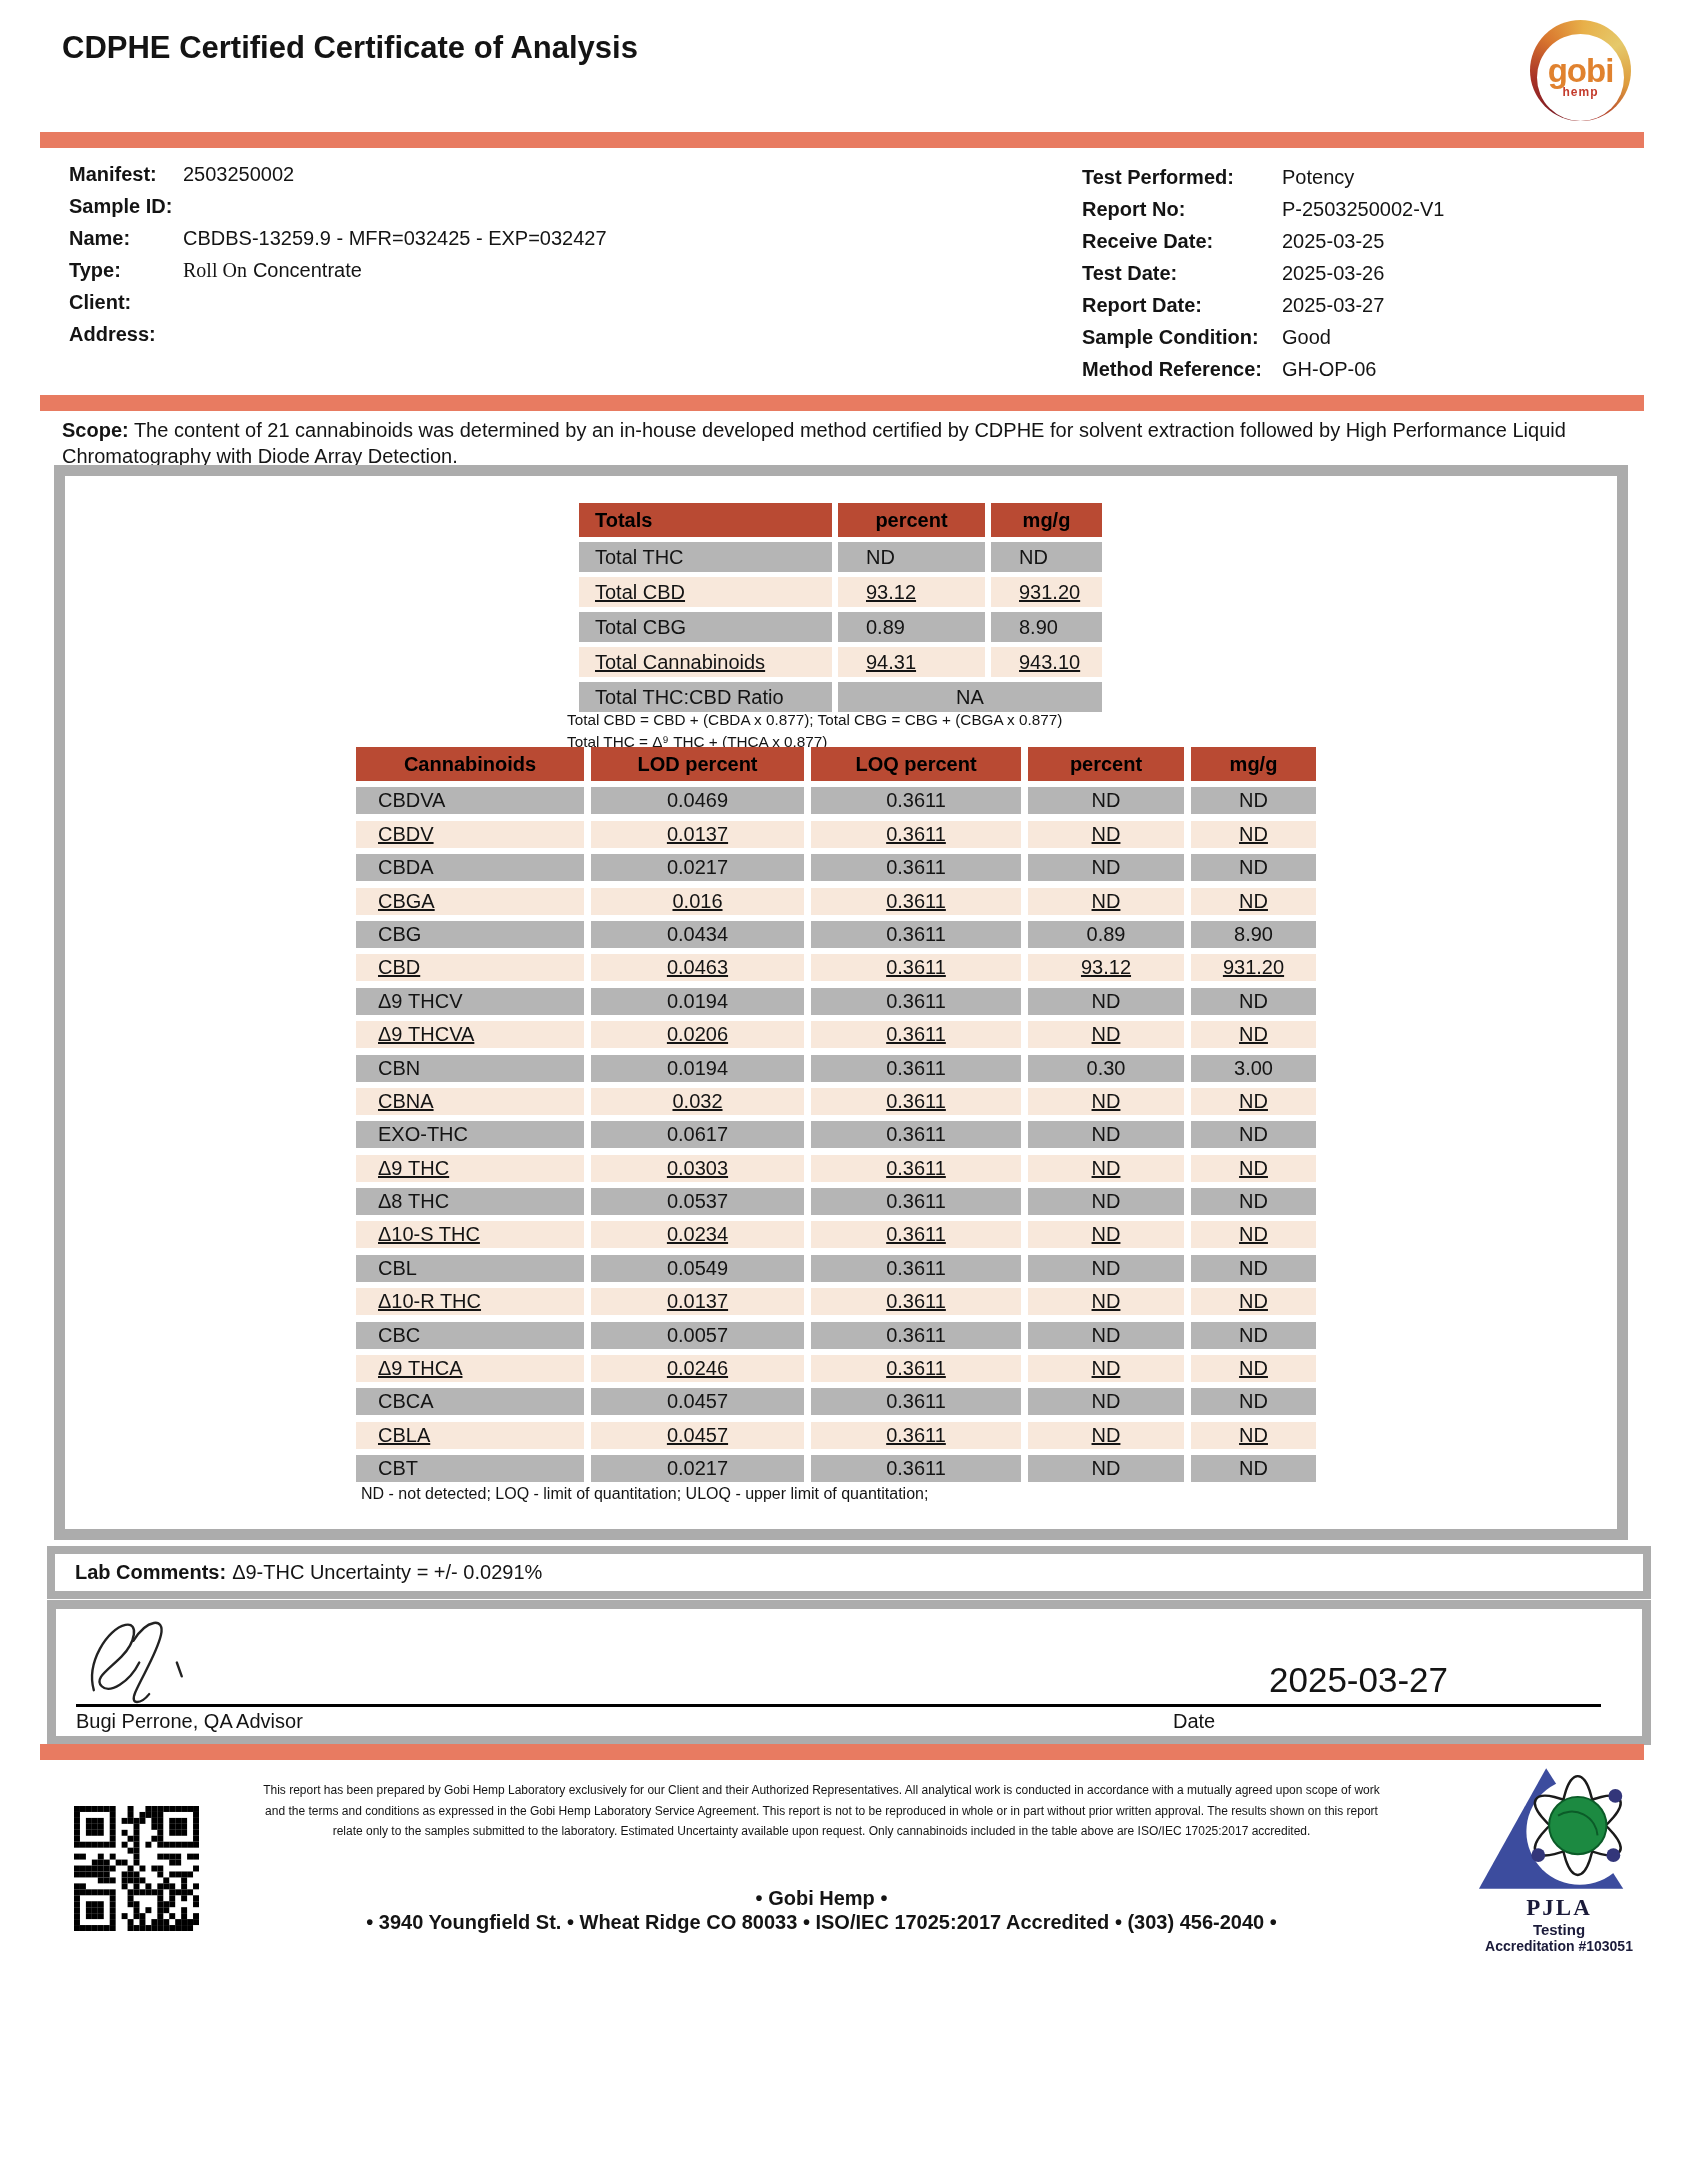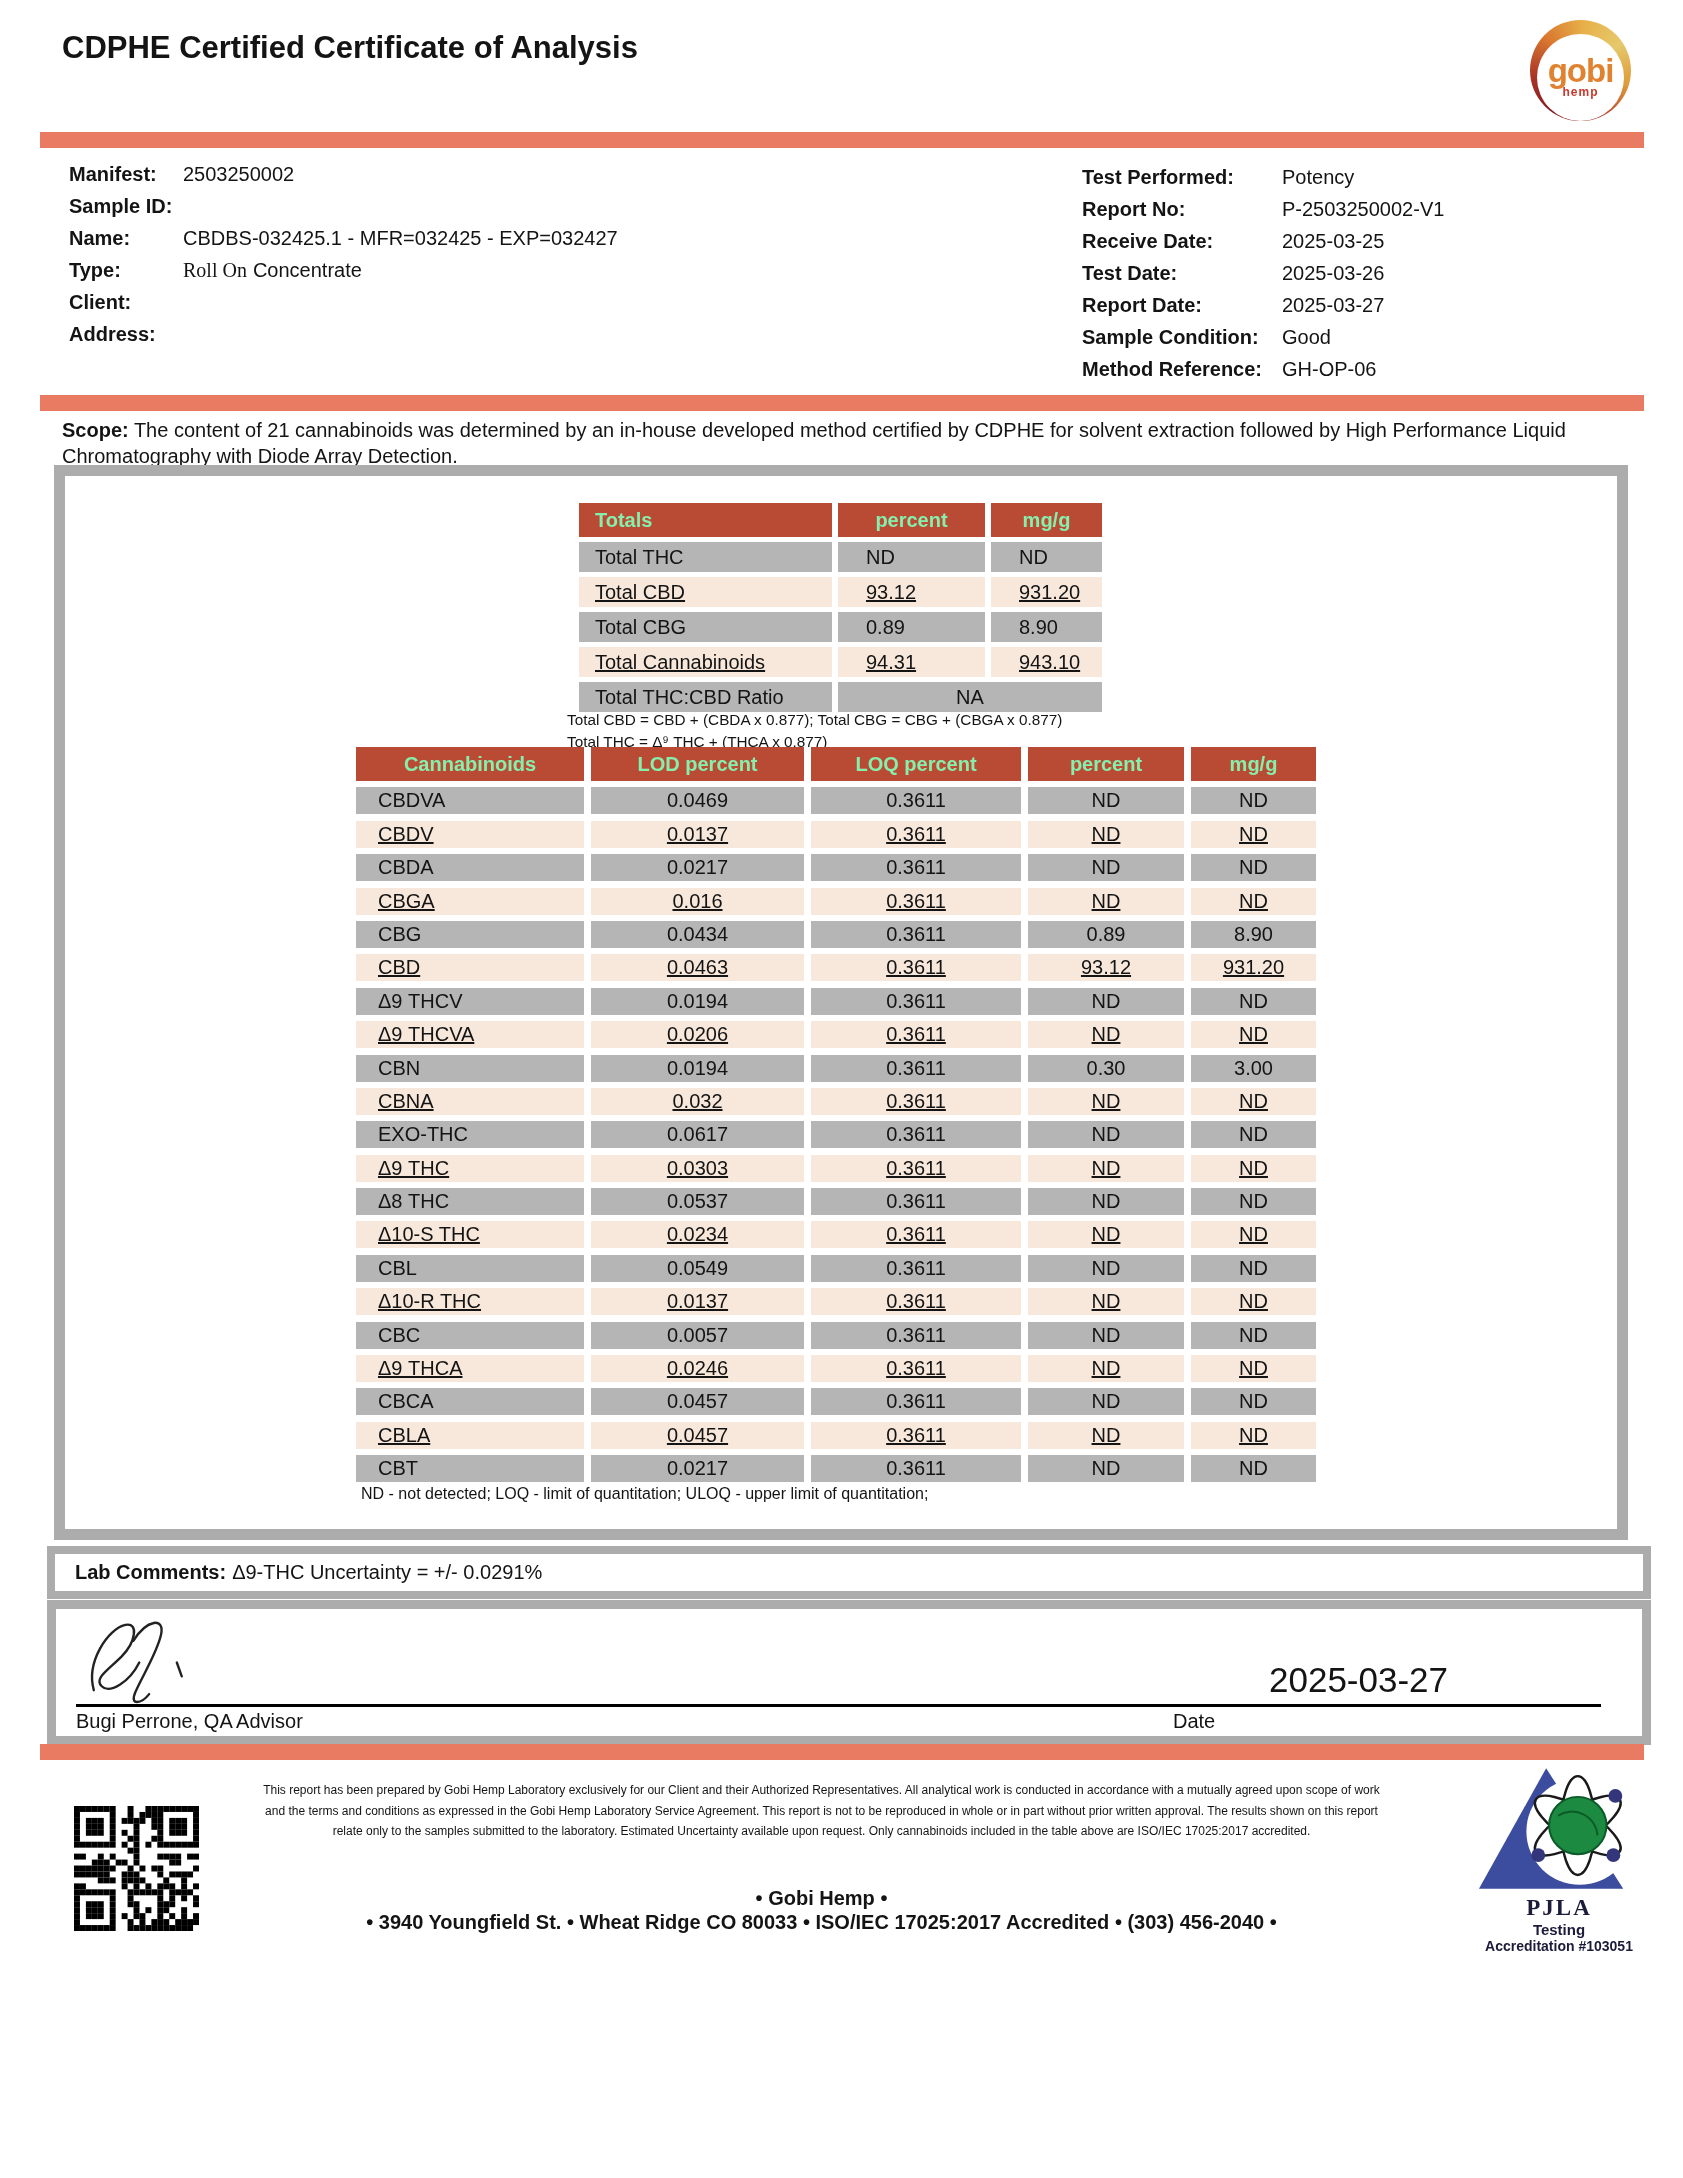--- a/index.html
+++ b/index.html
@@ -42,21 +42,21 @@
   .scope b{font-weight:700;}
   
   .bigbox{left:54px;top:465px;width:1574px;height:1075px;border:11px solid var(--boxgray);background:#fff;}
   .smallbox{left:47px;width:1604px;border:8px solid var(--boxgray);background:#fff;}
   
   .gridtbl{position:absolute;display:grid;font-size:20px;}
   .totals{left:579px;top:503px;grid-template-columns:253px 147px 111px;
     grid-template-rows:34px repeat(5,30px);column-gap:6px;row-gap:5px;}
   .cann{left:356px;top:747px;grid-template-columns:228px 213px 210px 156px 125px;
     grid-template-rows:34px repeat(21,27px);column-gap:7px;row-gap:6.4px;}
-  .th{background:var(--hdr);color:#86efac;font-weight:700;display:flex;align-items:center;justify-content:center;}
+  .th{background:var(--hdr);color:#000000;font-weight:700;display:flex;align-items:center;justify-content:center;}
   .th.first{justify-content:flex-start;padding-left:16px;}
   .cell{display:flex;align-items:center;}
   .cell.gray{background:var(--rowgray);}
   .cell.peach{background:var(--rowpeach);text-decoration:underline;}
   .totals .name{padding-left:16px;}
   .totals .val{padding-left:28px;}
   .totals .spanned{grid-column:2/4;justify-content:center;}
   .cann .name{padding-left:22px;}
   .cann .num{justify-content:center;}
   .fnote{position:absolute;font-size:15.3px;}
@@ -96,21 +96,21 @@
     <div class="info-row">
       <span class="info-label">Manifest:</span>
       <span class="info-value">2503250002</span>
     </div>
     <div class="info-row">
       <span class="info-label">Sample ID:</span>
       <span class="info-value"></span>
     </div>
     <div class="info-row">
       <span class="info-label">Name:</span>
-      <span class="info-value">CBDBS-032425.1 - MFR=032425 - EXP=032427</span>
+      <span class="info-value">CBDBS-13259.9 - MFR=032425 - EXP=032427</span>
     </div>
     <div class="info-row">
       <span class="info-label">Type:</span>
       <span class="info-value serif">Roll On</span>
       <span class="sp"></span>
       <span class="info-value">Concentrate</span>
     </div>
     <div class="info-row">
       <span class="info-label">Client:</span>
       <span class="info-value"></span>

